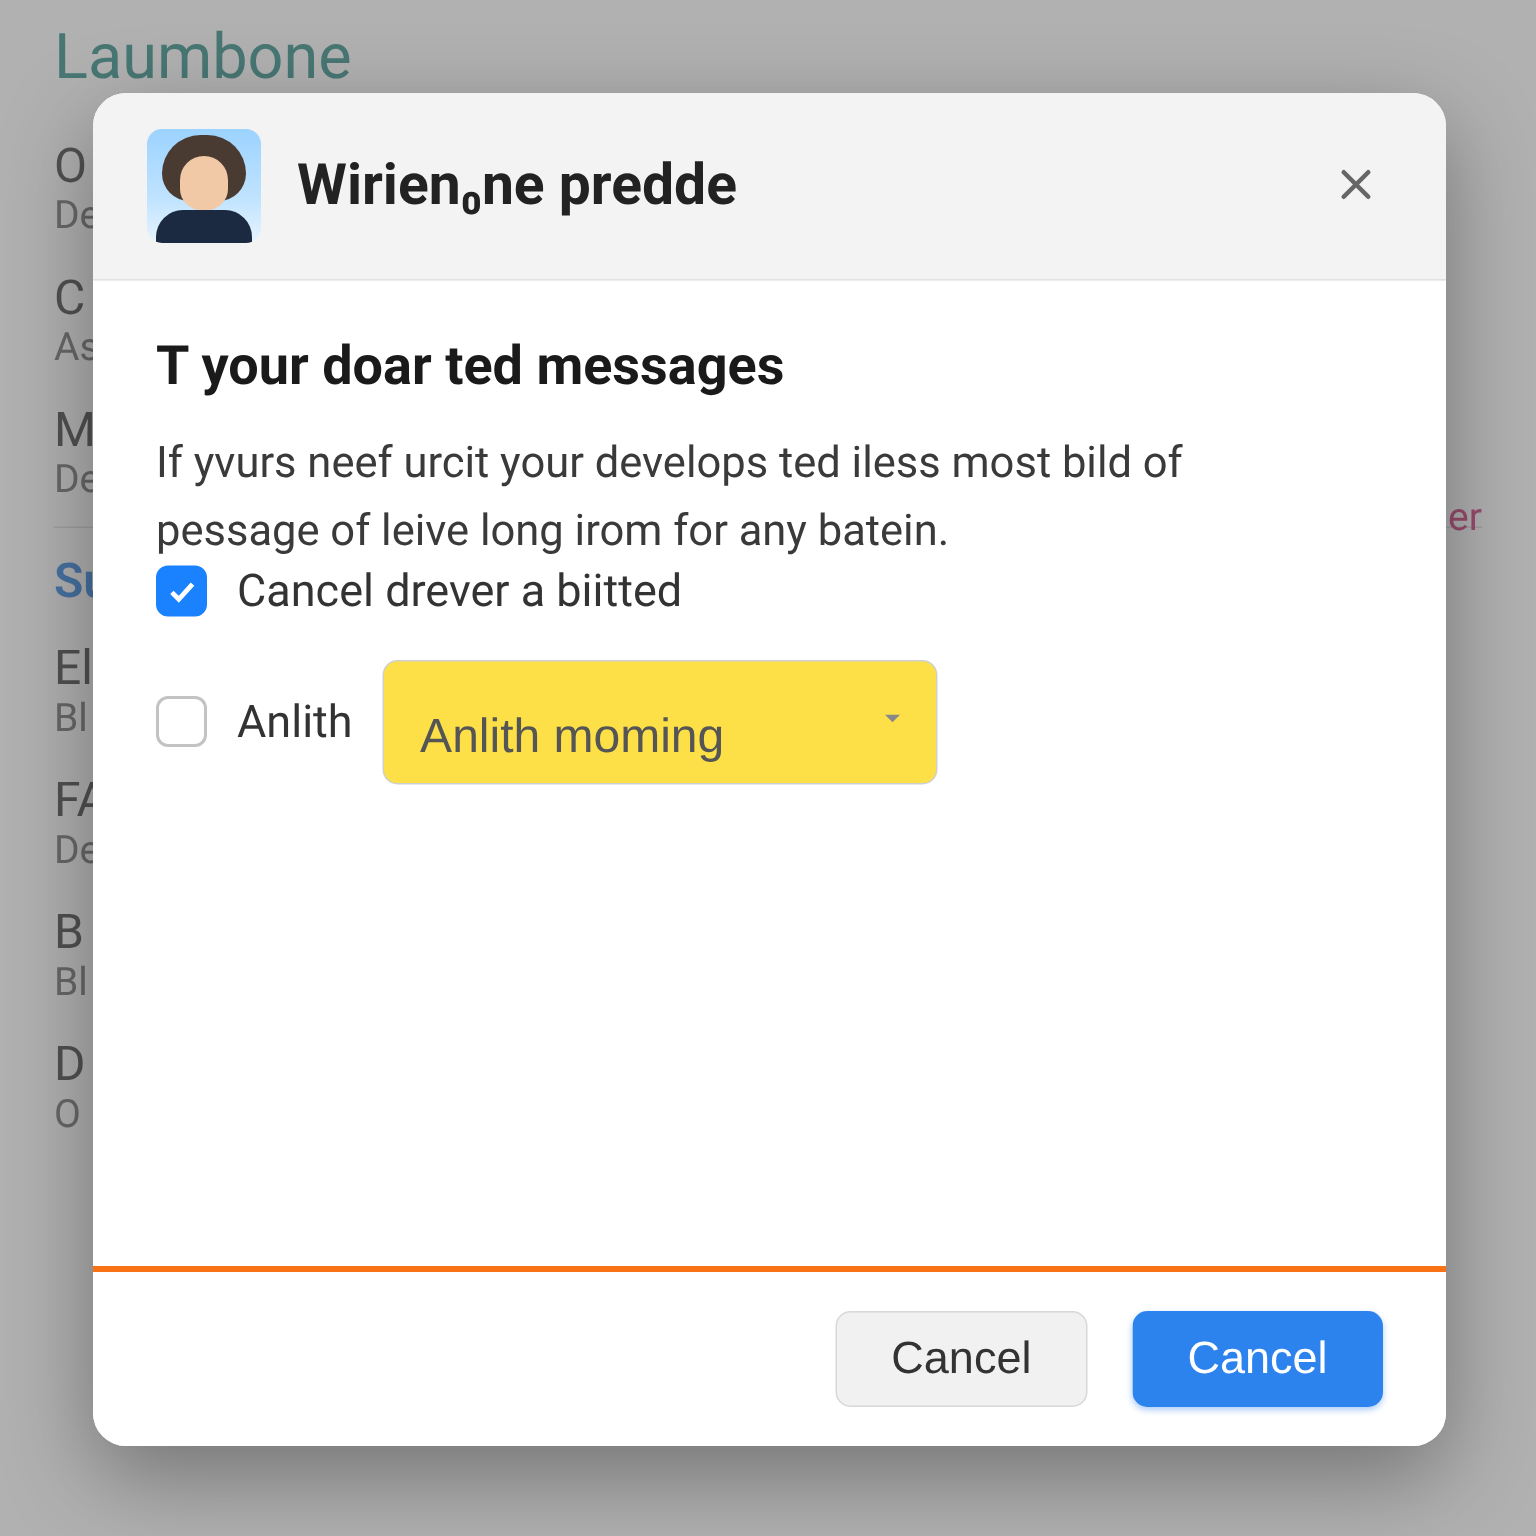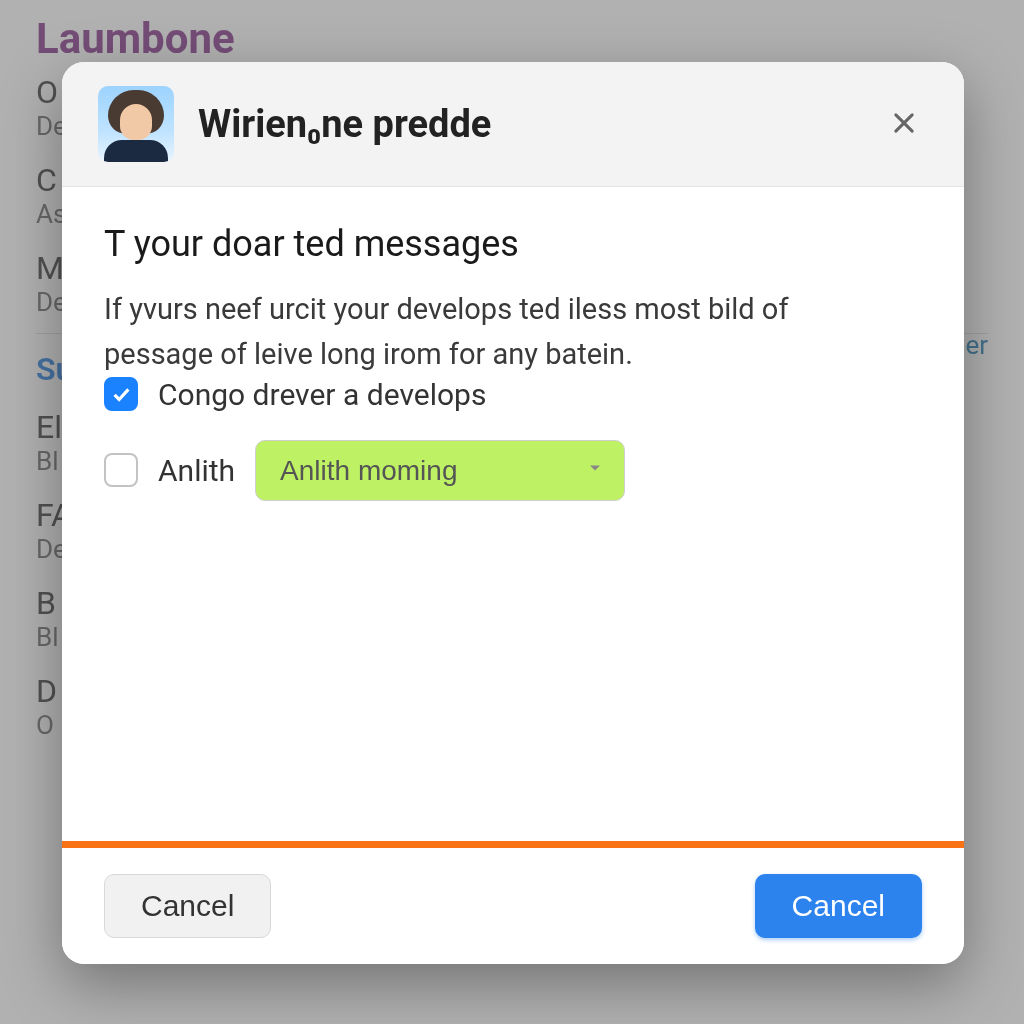--- a/index.html
+++ b/index.html
@@ -1,27 +1,27 @@
 <!DOCTYPE html>
 <html><head>
 <meta charset="utf-8">
 <style>
   * { box-sizing: border-box; margin: 0; padding: 0; }
   html, body { width: 1024px; height: 1024px; overflow: hidden; font-family: -apple-system, BlinkMacSystemFont, "Segoe UI", Roboto, Helvetica, Arial, sans-serif; }
   body { background: #f5f5f5; position: relative; }
 
   
   .bg-page { position: absolute; inset: 0; padding: 14px 36px; }
-  .bg-title { font-size: 42px; font-weight: 700; color: #701a75; }
+  .bg-title { font-size: 42px; font-weight: 400; color: #0f766e; margin-bottom: 18px; }
   .bg-list { display: flex; flex-direction: column; }
   .bg-item { padding: 10px 0; }
   .bg-item-title { font-size: 32px; font-weight: 400; color: #222; }
   .bg-item-sub { font-size: 26px; color: #555; }
   .bg-item.highlight .bg-item-title { color: #0a6ad6; font-weight: 600; }
-  .bg-item-right { position:absolute; right:36px; top:330px; font-size:26px; color:#0369a1;}
+  .bg-item-right { position:absolute; right:36px; top:330px; font-size:26px; color:#be185d;}
   .bg-divider { border:none; border-top:1px solid #d0d0d0; margin:6px 0; }
 
   
   .overlay { position: absolute; inset: 0; background: rgba(120,120,120,0.55); }
 
   
   .modal {
     position: absolute;
     left: 62px; top: 62px;
     width: 902px; height: 902px;
@@ -59,52 +59,52 @@
   .close-btn {
     width: 48px; height: 48px; border: none; background: transparent; cursor: pointer;
     display:flex; align-items:center; justify-content:center;
     color:#666; border-radius:8px;
   }
   .close-btn svg { width: 28px; height: 28px; }
 
   .modal-body {
     flex: 1; padding: 36px 42px; overflow: auto;
   }
-  .section-heading { font-size: 36px; font-weight: 400; color: #1a1a1a; margin-bottom: 22px; }
+  .section-heading { font-size: 36px; font-weight: 700; color: #1a1a1a; margin-bottom: 22px; }
   .section-desc { font-size: 29px; color: #3a3a3a; line-height: 1.55; max-width: 780px; }
 
   .option-row { display: flex; align-items: center; gap: 20px; margin-bottom: 28px; }
   .checkbox {
     width: 34px; height: 34px; border-radius: 8px; border: 2px solid #c3c3c3;
     display:flex; align-items:center; justify-content:center; cursor:pointer;
     flex-shrink:0;
   }
   .checkbox.checked { background:#1a82ff; border-color:#1a82ff; }
   .checkbox.checked svg { width:22px; height:22px; stroke:#fff; stroke-width:3.5; fill:none; }
   .option-label { font-size: 30px; color: #333; }
 
   .select-wrap { position: relative; }
   .select {
     appearance:none; -webkit-appearance:none;
-    font-size: 28px; color:#555;
-    padding: 14px 64px 14px 24px;
+    font-size: 32px; color:#555;
+    padding: 31px 64px 14px 24px;
     border:1px solid #cfcfcf; border-radius:10px;
-    background:#bef264; min-width: 370px;
+    background:#fde047; min-width: 370px;
     cursor:pointer;
   }
   .select-caret{
     position:absolute; right:20px; top:50%; transform:translateY(-50%);
     pointer-events:none; color:#888;
   }
   .select-caret svg{ width:20px; height:20px; }
 
   .modal-footer {
-    border-top: 7px solid #f97316;
+    border-top: 4px solid #f97316;
     padding: 26px 42px;
-    display:flex; justify-content:space-between; gap:16px;
+    display:flex; justify-content:flex-end; gap:30px;
     background:#fff;
   }
   .btn {
     font-size: 30px; padding: 14px 36px; border-radius: 10px; cursor:pointer;
     border:1px solid transparent;
   }
   .btn-secondary { background:#f1f1f1; border-color:#d8d8d8; color:#333; }
   .btn-primary { background:#2d83ee; color:#fff; box-shadow:0 2px 4px rgba(45,131,238,0.4); }
 </style>
 </head>
@@ -171,21 +171,21 @@
   <div class="modal-body">
     <div class="section-heading">T your doar ted messages</div>
     <div class="section-desc">If yvurs neef urcit your develops ted iless most bild of pessage of leive long irom for any batein.</div>
 
     <div class="option-row">
       <div class="checkbox checked">
         <svg viewBox="0 0 24 24">
             <polyline points="5 13 10 18 20 7"></polyline>
           </svg>
       </div>
-      <div class="option-label">Congo drever a develops</div>
+      <div class="option-label">Cancel drever a biitted</div>
     </div>
 
     <div class="option-row">
       <div class="checkbox"></div>
       <div class="option-label">Anlith</div>
       <div class="select-wrap">
         <select class="select">
           <option>Anlith moming</option>
         </select>
         <span class="select-caret">

